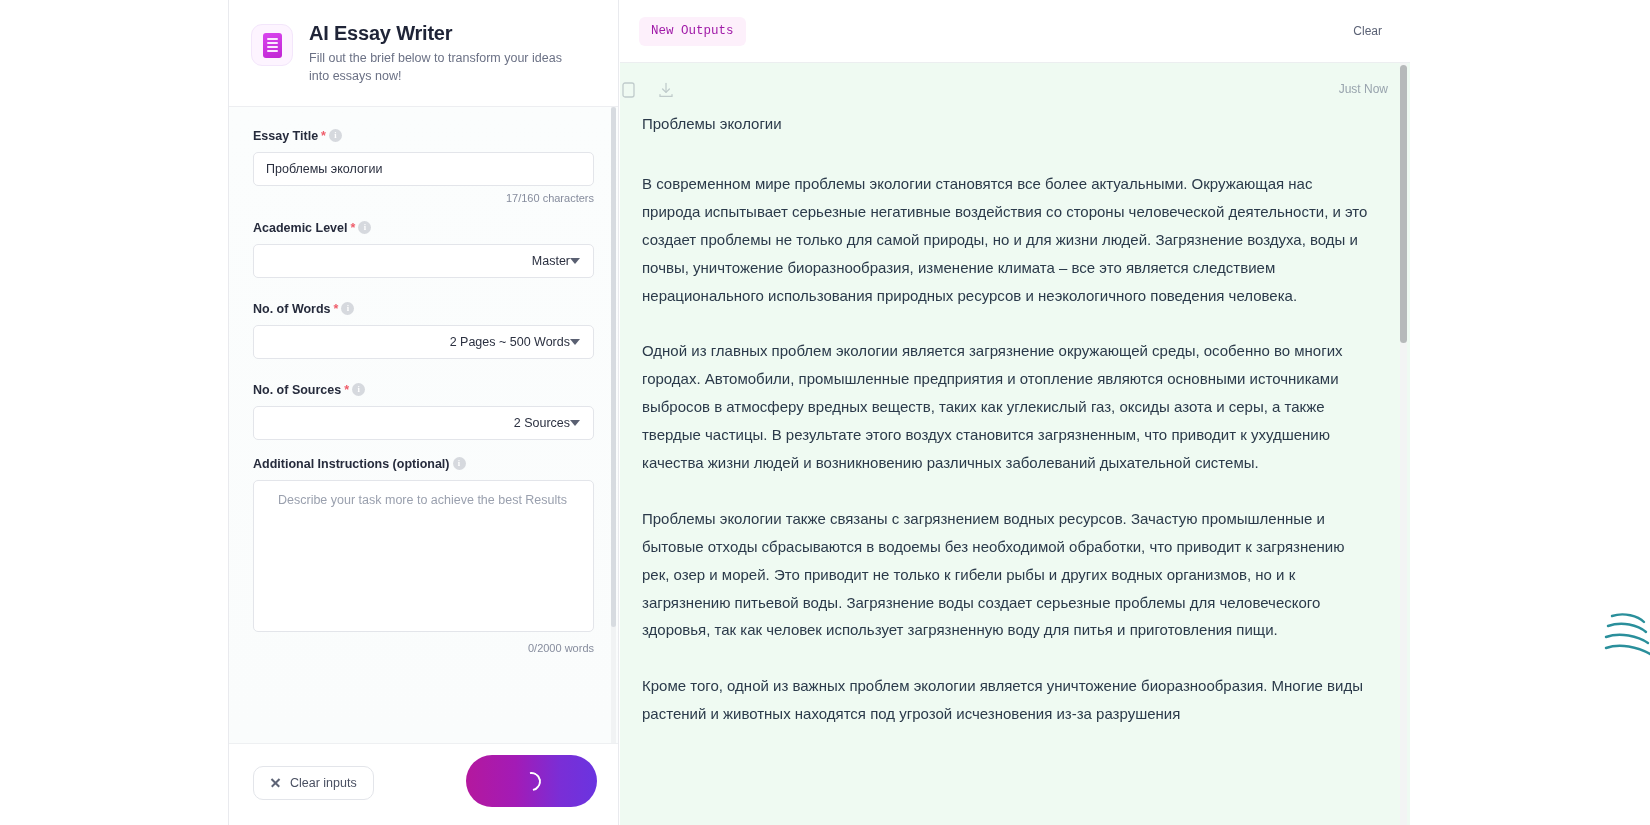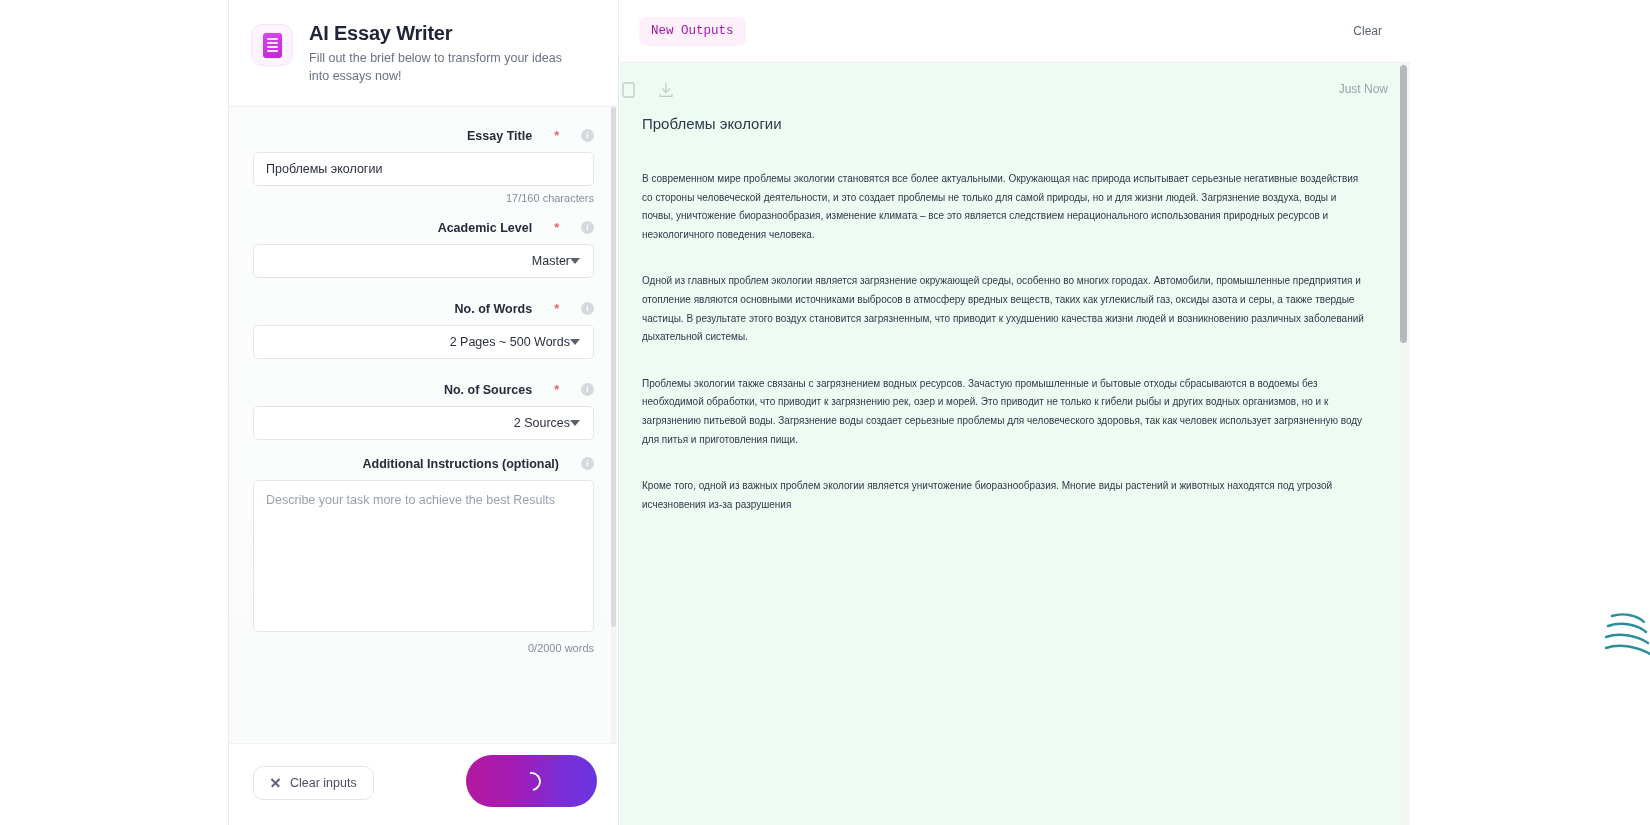--- a/index.html
+++ b/index.html
@@ -95,26 +95,25 @@
   .form-thumb {
     position: absolute;
     right: 2px; top: 0px;
     width: 5px; height: 520px;
     background: #d7dbe0;
     border-radius: 3px;
   }
 
   .field { margin-bottom: 17px; }
   .field-label {
-    display: flex; align-items: center; gap: 22px;
+    display: flex; align-items: center; gap: 3px;
     font-size: 12.5px;
     font-weight: bold;
     color: #262b3c;
     margin-bottom: 9px;
-    justify-content: flex-end;
   }
   .req { color: #ef5d6a; font-weight: bold; }
   .info-dot {
     width: 13px; height: 13px;
     border-radius: 50%;
     background: #d6d9de;
     color: #ffffff;
     font-size: 8.5px;
     font-weight: bold;
     line-height: 13px;
@@ -152,21 +151,21 @@
     margin-top: 6px;
   }
 
   .ta-wrap { position: relative; }
   .textarea-box {
     width: 100%;
     height: 152px;
     border: 1px solid #e3e5ea;
     border-radius: 5px;
     background: #ffffff;
-    padding: 11px 12px;
+    padding: 11px 24px;
     font-size: 12.5px;
     color: #9aa0ae;
     line-height: 1.42;
     font-family: "Liberation Sans", sans-serif;
     resize: none;
     outline: none;
   }
   .textarea-box::placeholder { color: #9aa0ae; }
 
   .form-footer {
@@ -291,21 +290,21 @@
   .essay {
     padding: 6px 40px 0 22px;
   }
   .essay-title {
     font-size: 15px;
     color: #2b3a4a;
     margin: 0 0 36px 0;
     line-height: 1.4;
   }
   .essay p {
-    font-size: 10px;
+    font-size: 15px;
     color: #2b3a4a;
     line-height: 1.86;
     margin: 0 0 28px 0;
   }
 
   .out-track {
     position: absolute;
     right: 3px; top: 0;
     width: 7px; height: 100%;
     background: #f3f4f4;

